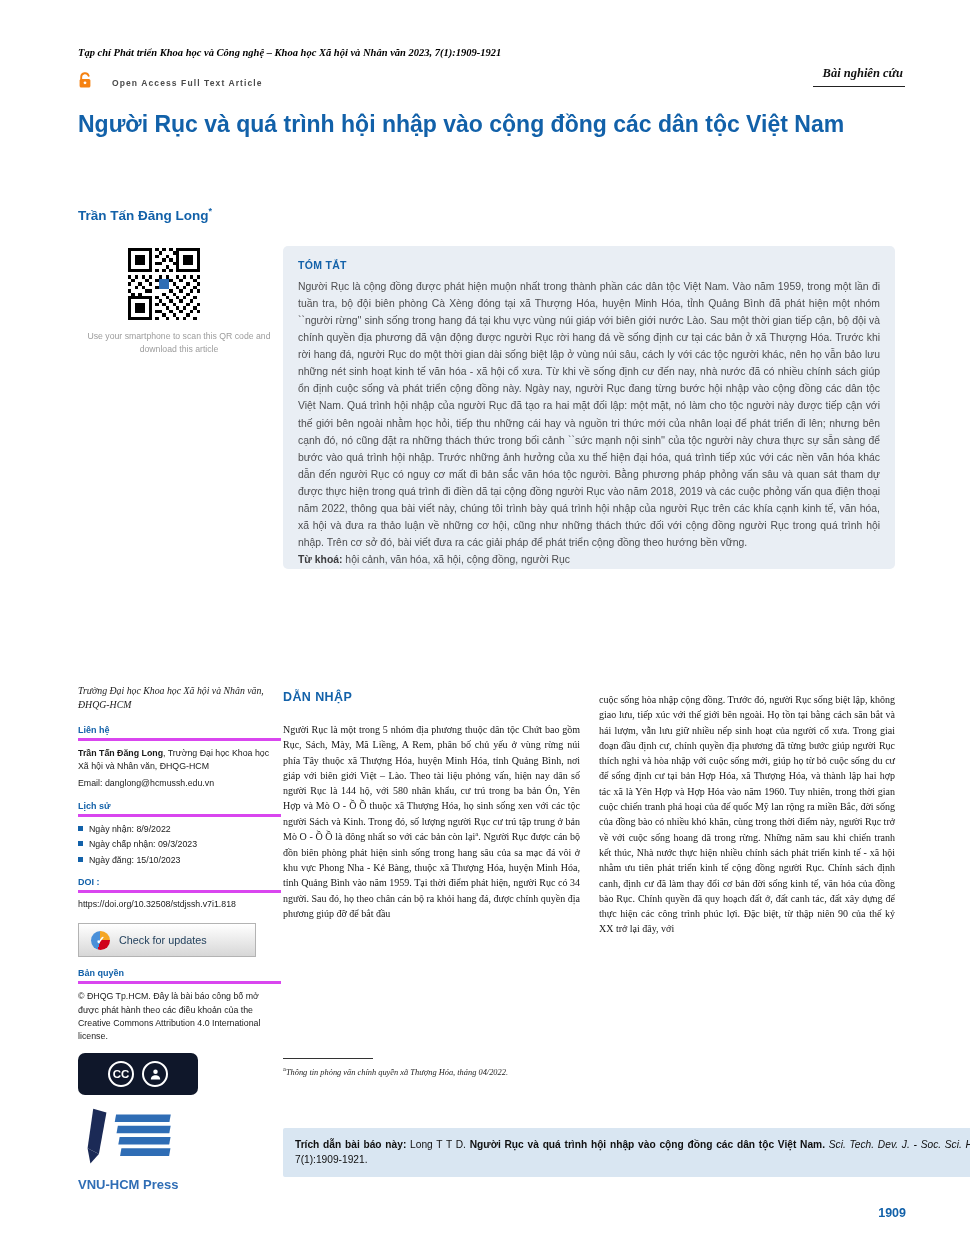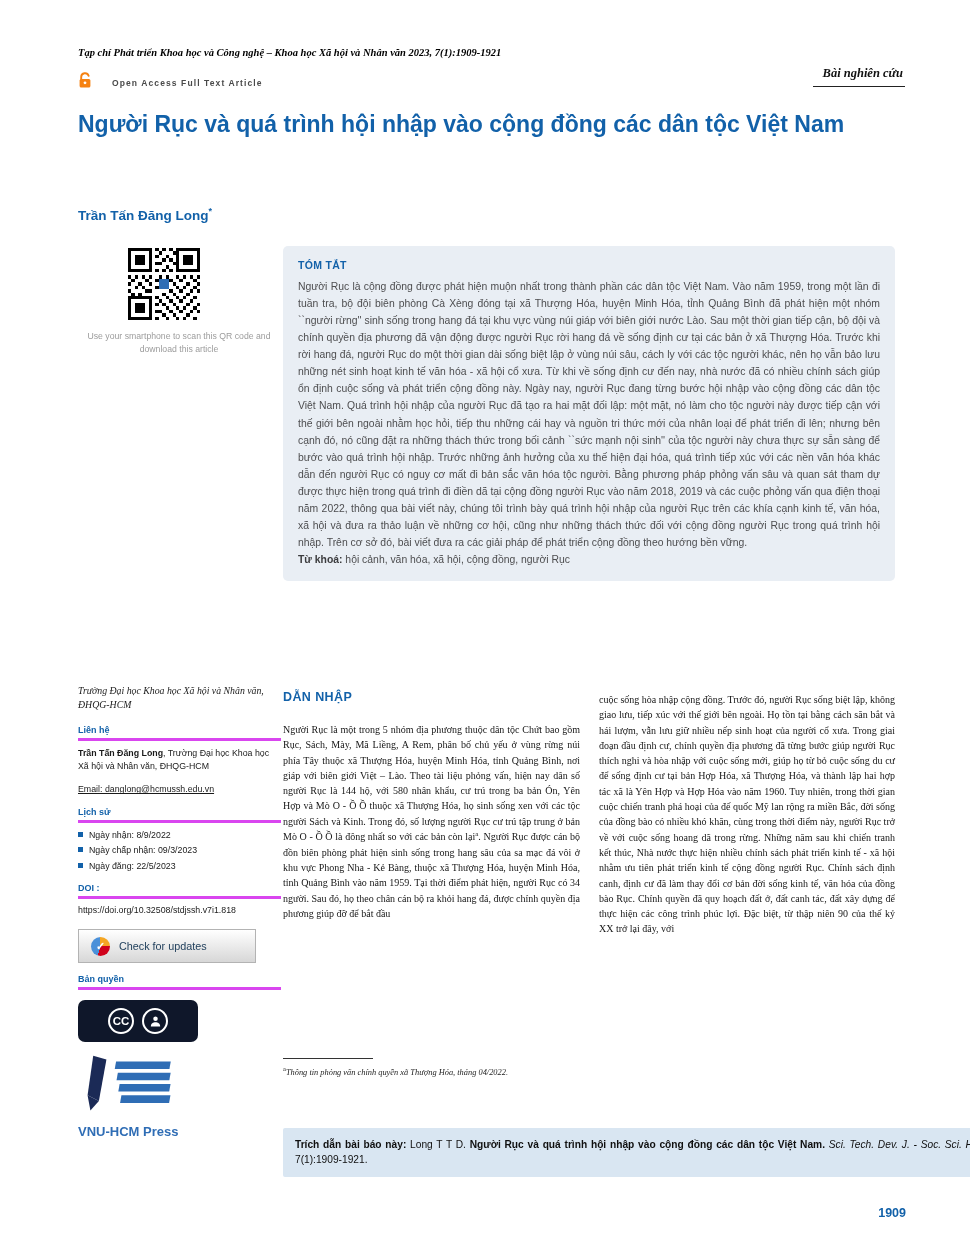--- a/index.html
+++ b/index.html
@@ -22,21 +22,21 @@
     font:700 13.5px "Liberation Sans", sans-serif; color:var(--accent-blue,#1261A9); }
   .author sup { font-size:9px; }
 
   
   .qr { position:absolute; left:128px; top:248px; width:72px; height:72px; }
   .qr-caption { position:absolute; left:72px; top:330px; width:214px; text-align:center;
     font:8.7px "Liberation Sans", sans-serif; color:#9c9c9c; line-height:1.5; }
 
   
   .abstract { position:absolute; left:283px; top:246px; width:612px;
-    background:var(--abstract-bg,#E9EEF4); border-radius:5px; padding:13px 15px 16px; }
+    background:var(--abstract-bg,#E9EEF4); border-radius:5px; padding:13px 15px 4px; }
   .abstract h2 { font:700 10.5px "Liberation Sans", sans-serif; color:var(--accent-blue,#1261A9);
     letter-spacing:.3px; margin-bottom:7px; }
   .abstract p { font:10.4px "Liberation Sans", sans-serif; line-height:1.64;
     color:#4d4d4f; text-align:justify; }
   .abstract .keywords { margin-top:3px; font:10.4px "Liberation Sans", sans-serif; color:#4d4d4f; }
   .abstract .keywords b { color:#3c3c3e; }
 
   
   .sidebar { position:absolute; left:78px; top:684px; width:203px; font-family:"Liberation Sans", sans-serif; }
   .affil { font:italic 9.8px "Liberation Serif", serif; color:#1a1a1a; line-height:1.45; margin-bottom:13px; }
@@ -135,47 +135,48 @@
     </div>
   </div>
 
   <div class="sidebar">
     <div class="affil">Trường Đại học Khoa học Xã hội và Nhân văn, ĐHQG-HCM</div>
 
     <div class="sb-head">Liên hệ</div>
     <div class="sb-text">
       <b>Trần Tấn Đăng Long</b><span>, Trường Đại học Khoa học Xã hội và Nhân văn, ĐHQG-HCM</span>
     </div>
-    <div class="sb-text" style="margin-top:11px;text-decoration:underline;">Email: danglong@hcmussh.edu.vn</div>
+    <div class="sb-text" style="margin-top:5px;">Email: danglong@hcmussh.edu.vn</div>
 
     <div class="sb-head">Lịch sử</div>
     <div>
       <div class="bullet-row">
         <span class="bullet-sq"></span>
         <span class="sb-text">Ngày nhận: 8/9/2022</span>
       </div>
       <div class="bullet-row">
         <span class="bullet-sq"></span>
         <span class="sb-text">Ngày chấp nhận: 09/3/2023</span>
       </div>
       <div class="bullet-row">
         <span class="bullet-sq"></span>
-        <span class="sb-text">Ngày đăng: 22/5/2023</span>
+        <span class="sb-text">Ngày đăng: 15/10/2023</span>
       </div>
     </div>
 
     <div class="sb-head">DOI :</div>
     <div class="doi-url">https://doi.org/10.32508/stdjssh.v7i1.818</div>
 
     <div class="check-badge">
       <span class="cm-icon"></span>
       <span class="cm-text">Check for updates</span>
     </div>
 
     <div class="sb-head">Bản quyền</div>
+    <div class="copyright">© ĐHQG Tp.HCM. Đây là bài báo công bố mở được phát hành theo các điều khoản của the Creative Commons Attribution 4.0 International license.</div>
 
     <div class="cc-badge">
       <span class="cc-circle">CC</span>
       <span class="cc-circle">
         <svg viewBox="0 0 24 24" width="15" height="15">
           <circle cx="12" cy="7.5" r="3.6" fill="#fff"></circle>
           <path d="M4.5 20c0-5 3.8-7 7.5-7s7.5 2 7.5 7z" fill="#fff"></path>
         </svg>
       </span>
     </div>

